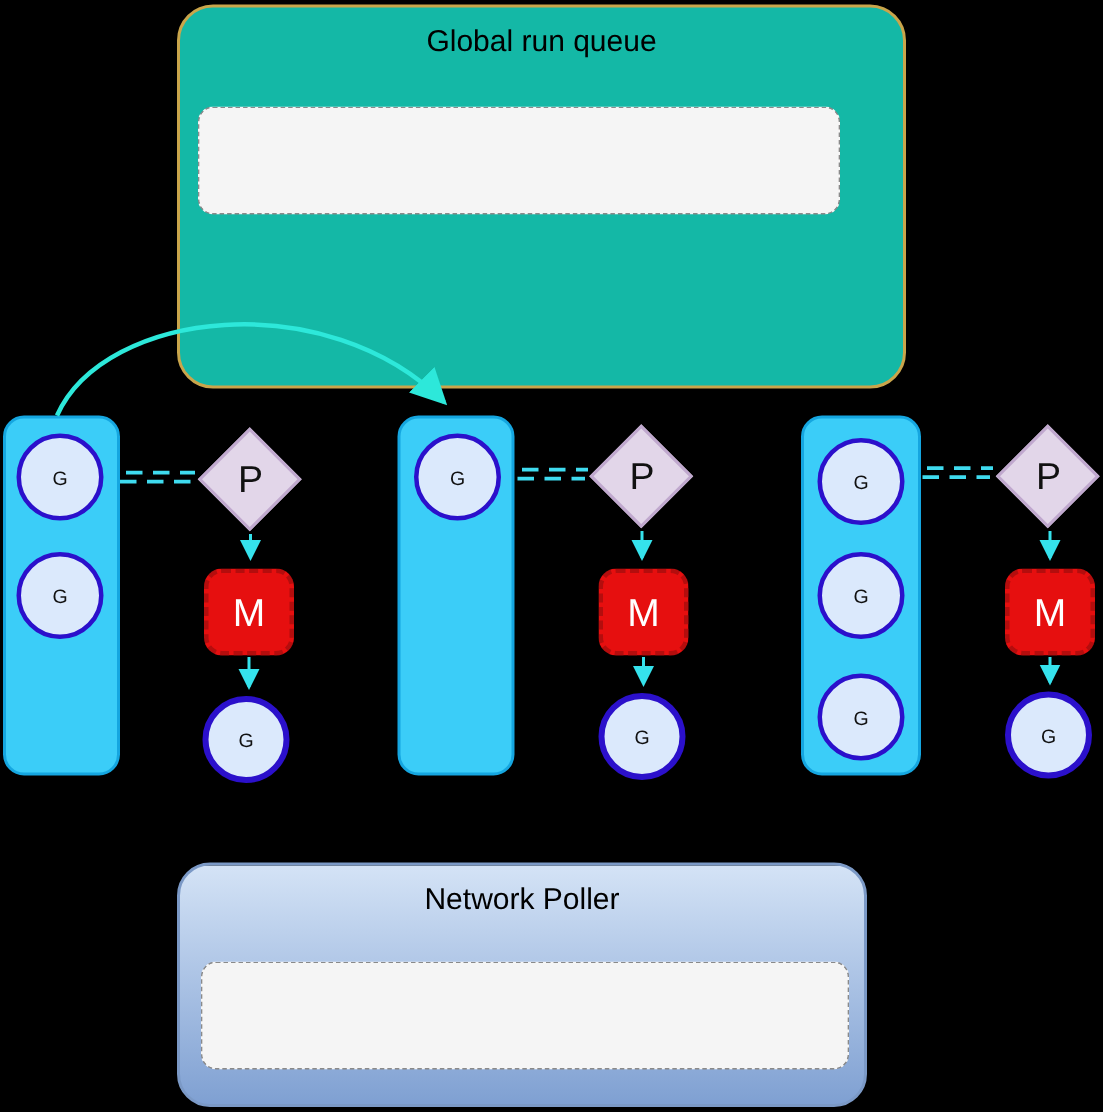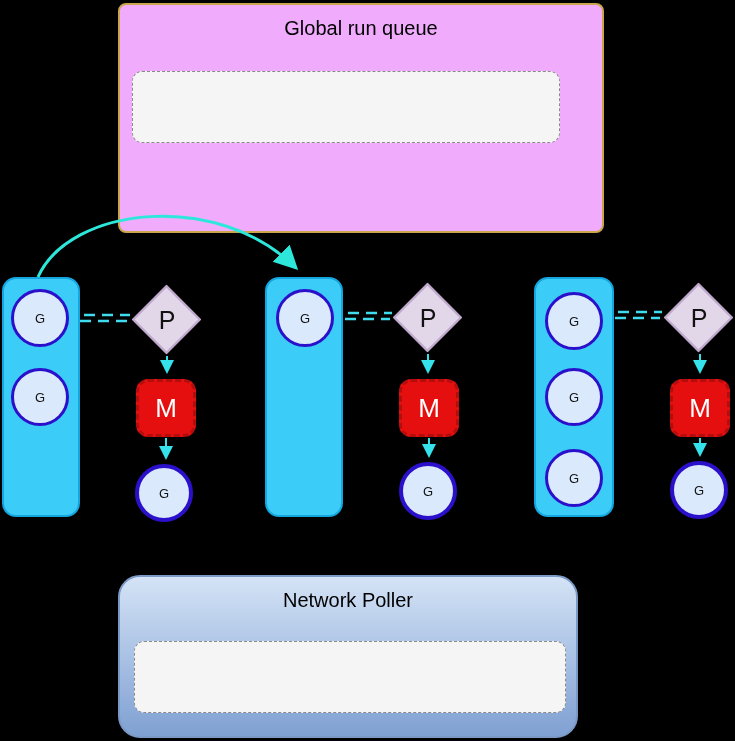--- a/index.html
+++ b/index.html
@@ -11,24 +11,24 @@
     position: relative;
     width: 735px;
     height: 741px;
     background: #000;
     overflow: hidden;
   }
 
   
   .panel { position: absolute; box-sizing: border-box; }
   .panel-global {
-    left: 118px; top: 3px; width: 486px; height: 230px;
-    background: #f0abfc;
+    left: 118px; top: 3px; width: 486px; height: 256px;
+    background: #14b8a6;
     border: 2px solid #c9a54b;
-    border-radius: 8px;
+    border-radius: 24px;
   }
   .panel-network {
     left: 118px; top: 575px; width: 460px; height: 163px;
     background: linear-gradient(to bottom, #d4e3f6 0%, #7fa0d2 100%);
     border: 2px solid #7b99c6;
     border-radius: 22px;
   }
   .panel-title {
     position: absolute; left: 0; right: 0; top: 12px;
     text-align: center;

